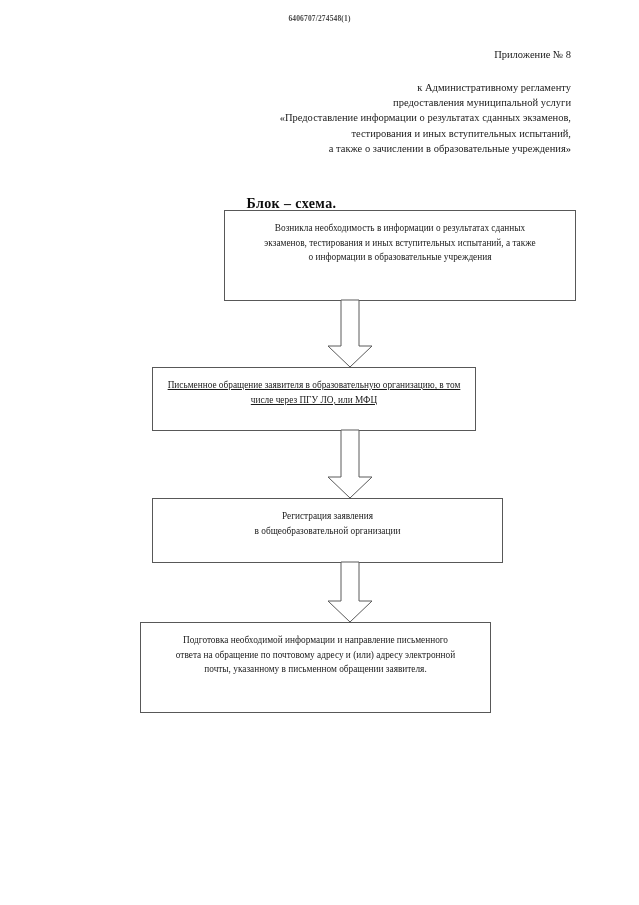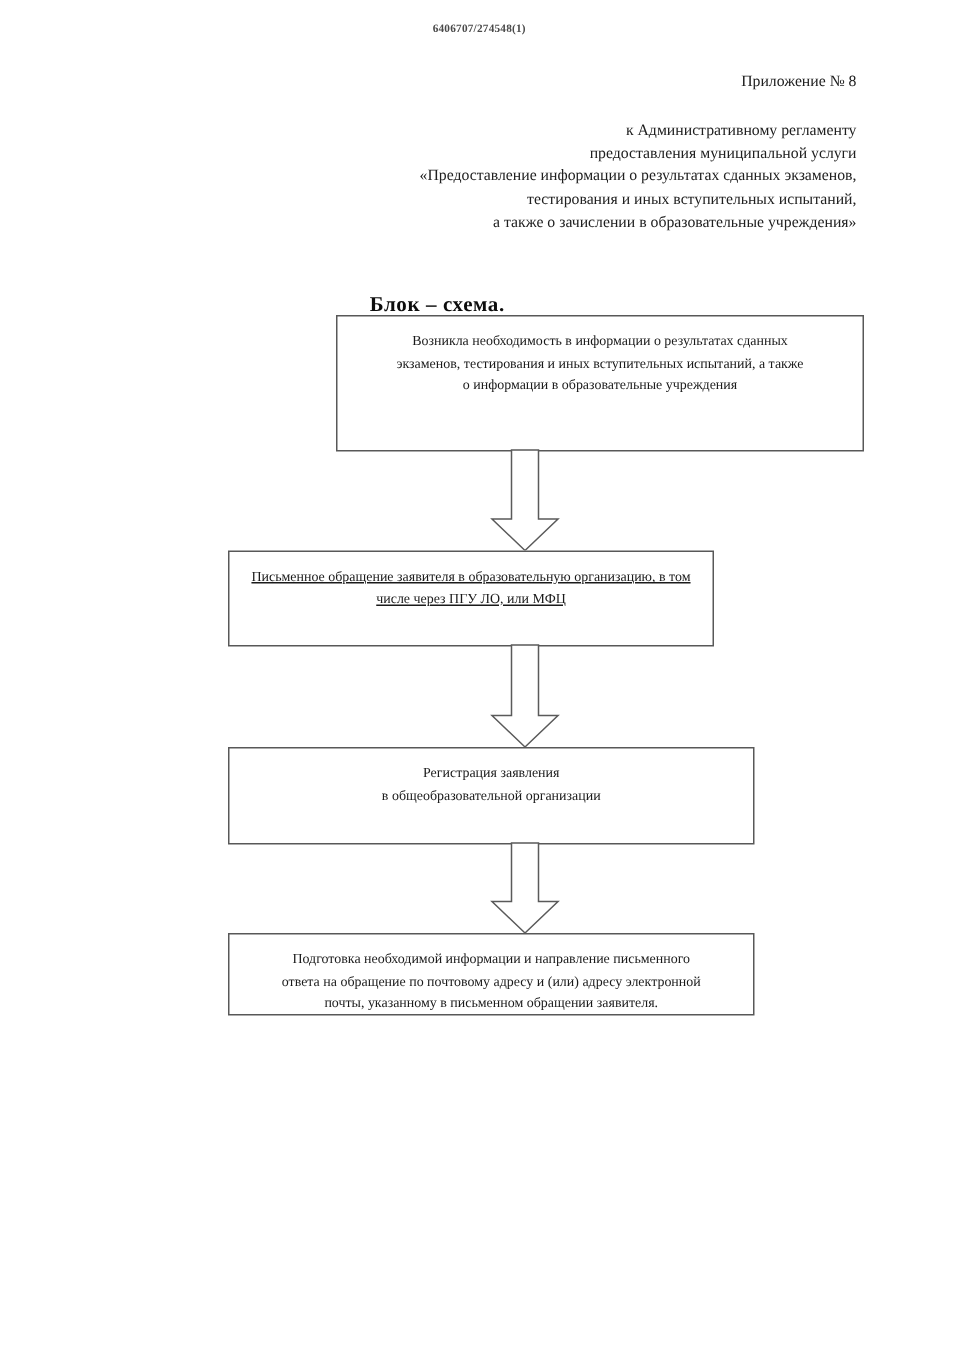--- a/index.html
+++ b/index.html
@@ -99,21 +99,21 @@
     padding: 10px 14px 0 14px;
     text-align: center;
     font-size: 9.3px;
     line-height: 14.6px;
     color: #1a1a1a;
   }
 
   .flow-box.box-1 { left: 184px; top: 210px; width: 352px; height: 91px; margin-left: 40px; }
   .flow-box.box-2 { left: 152px; top: 367px; width: 324px; height: 64px; text-decoration: underline; }
   .flow-box.box-3 { left: 152px; top: 498px; width: 351px; height: 65px; }
-  .flow-box.box-4 { left: 152px; top: 622px; width: 351px; height: 55px; }
+  .flow-box.box-4 { left: 140px; top: 622px; width: 351px; height: 91px; }
 
   .flow-box .line { display: block; }
 
   
   .flow-arrow {
     position: absolute;
   }
   .flow-arrow svg {
     display: block;
     overflow: visible;

